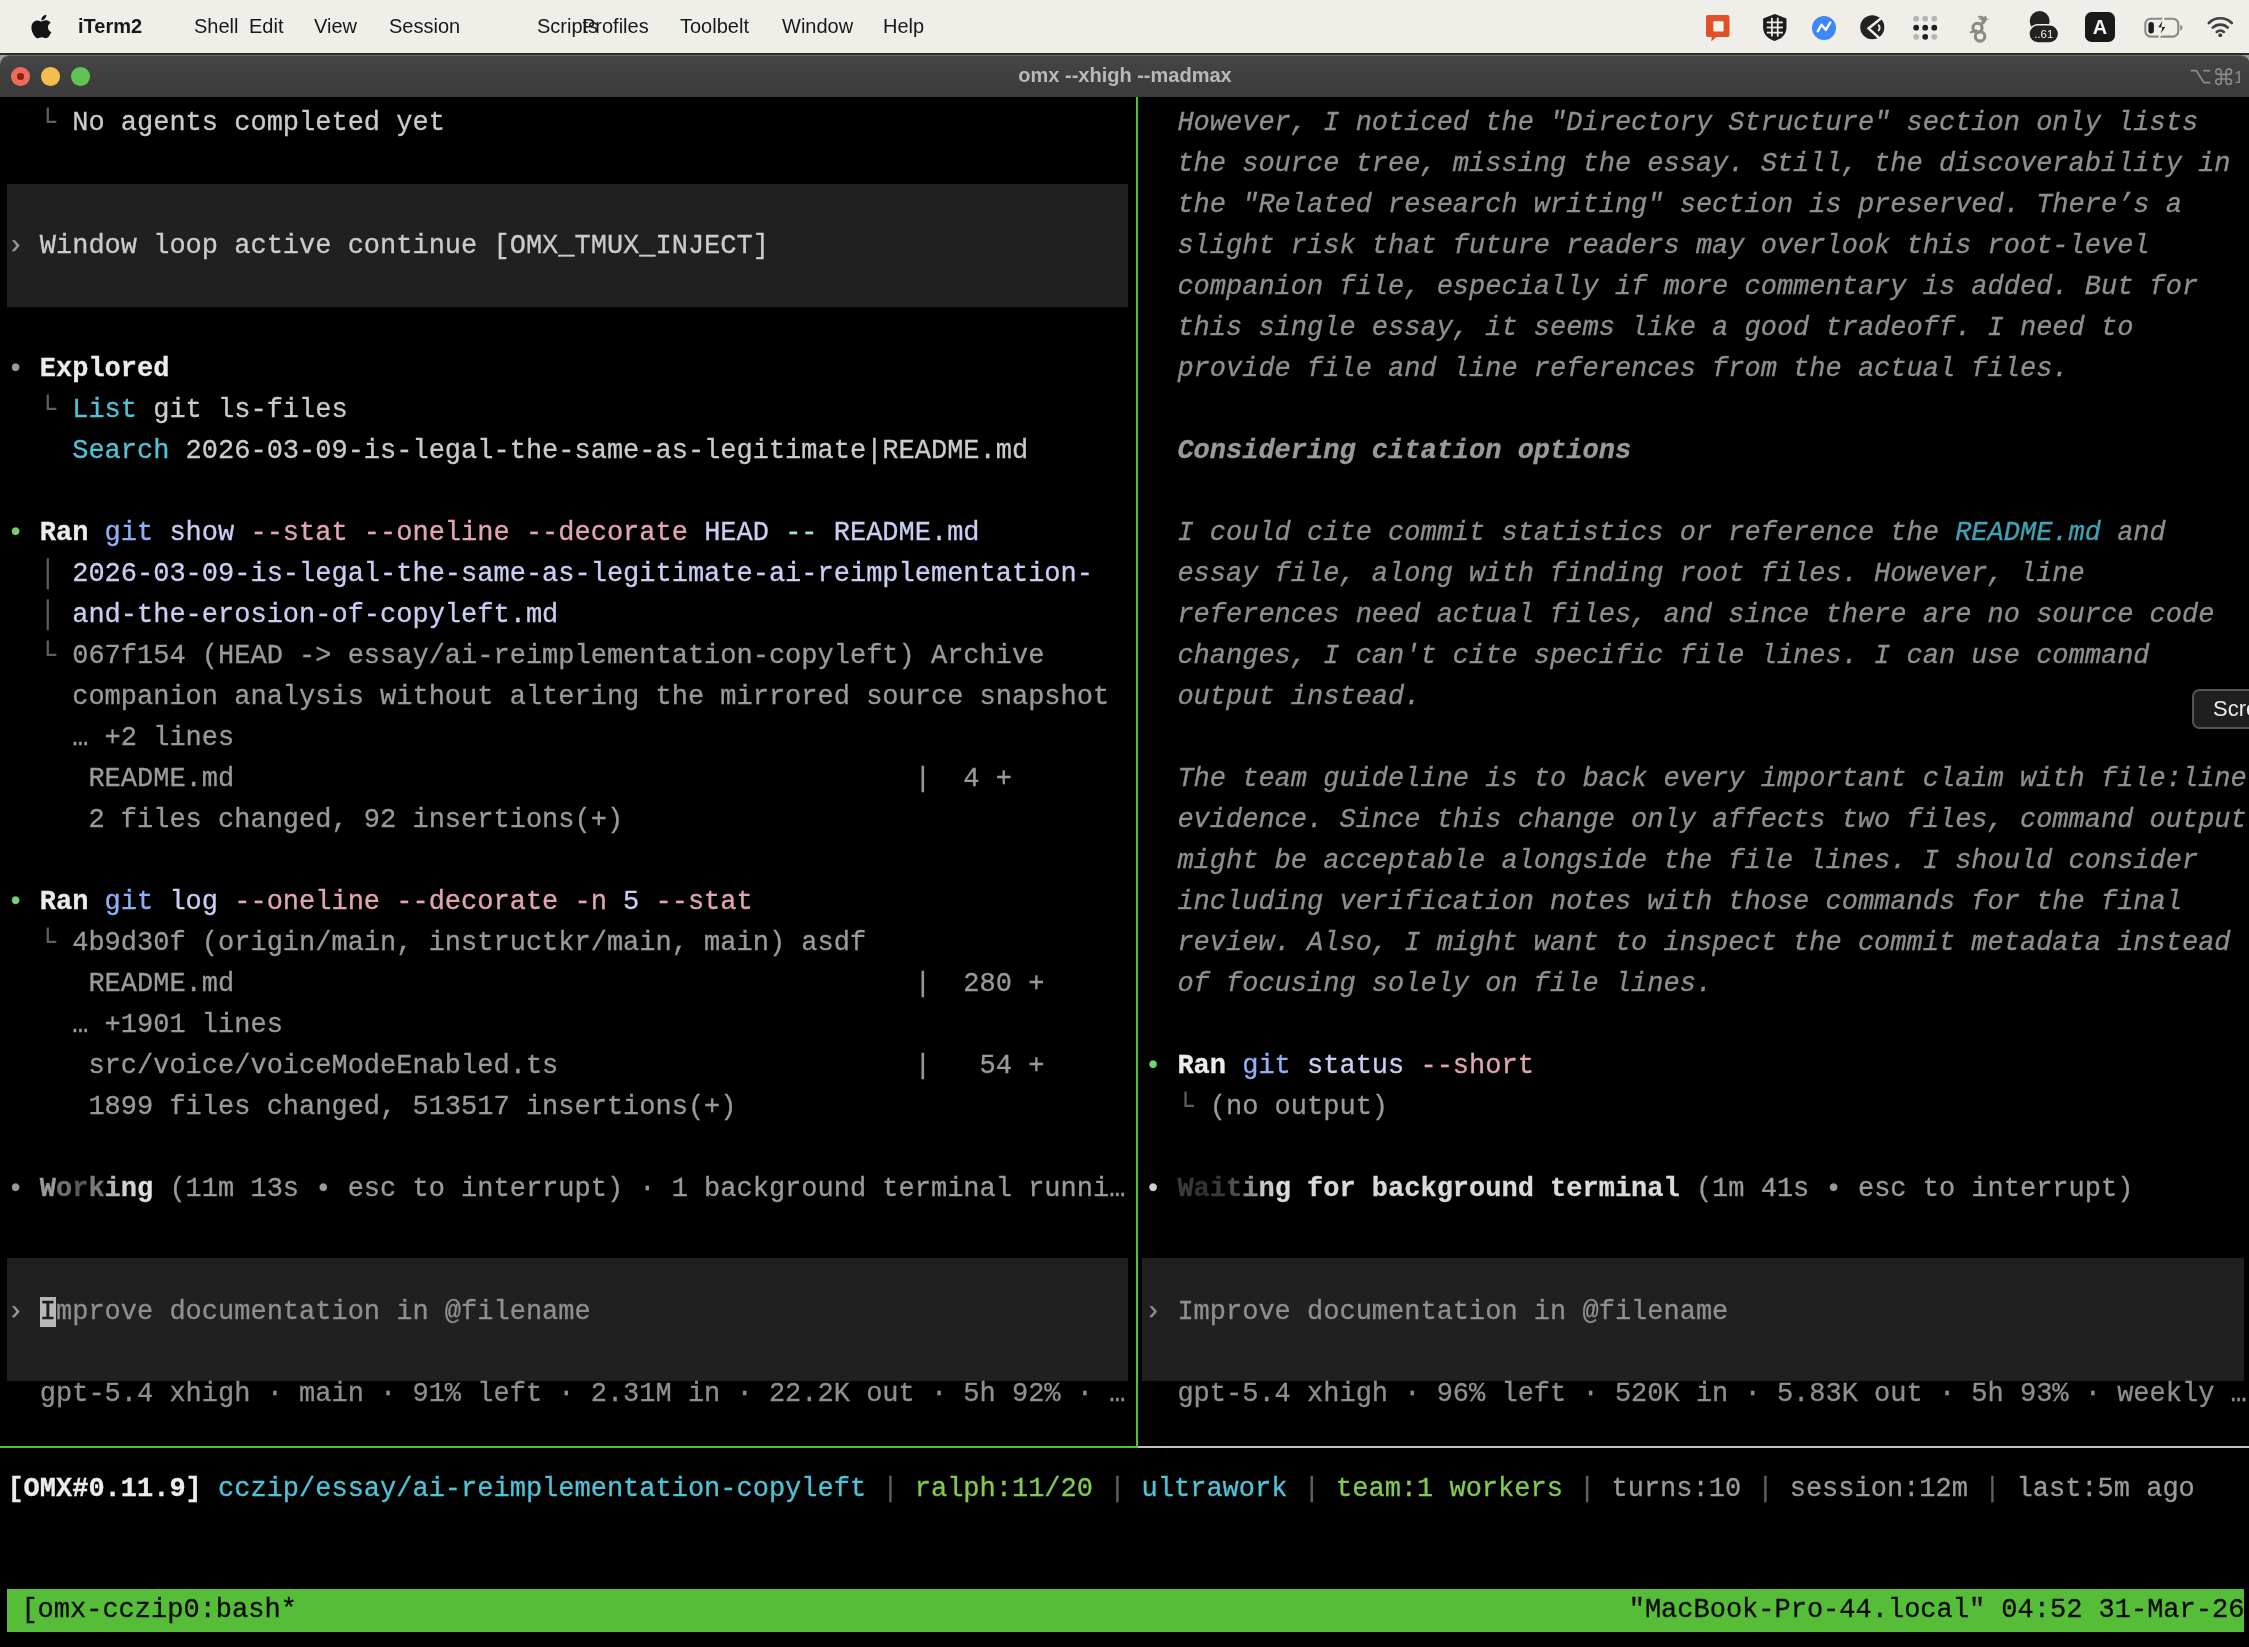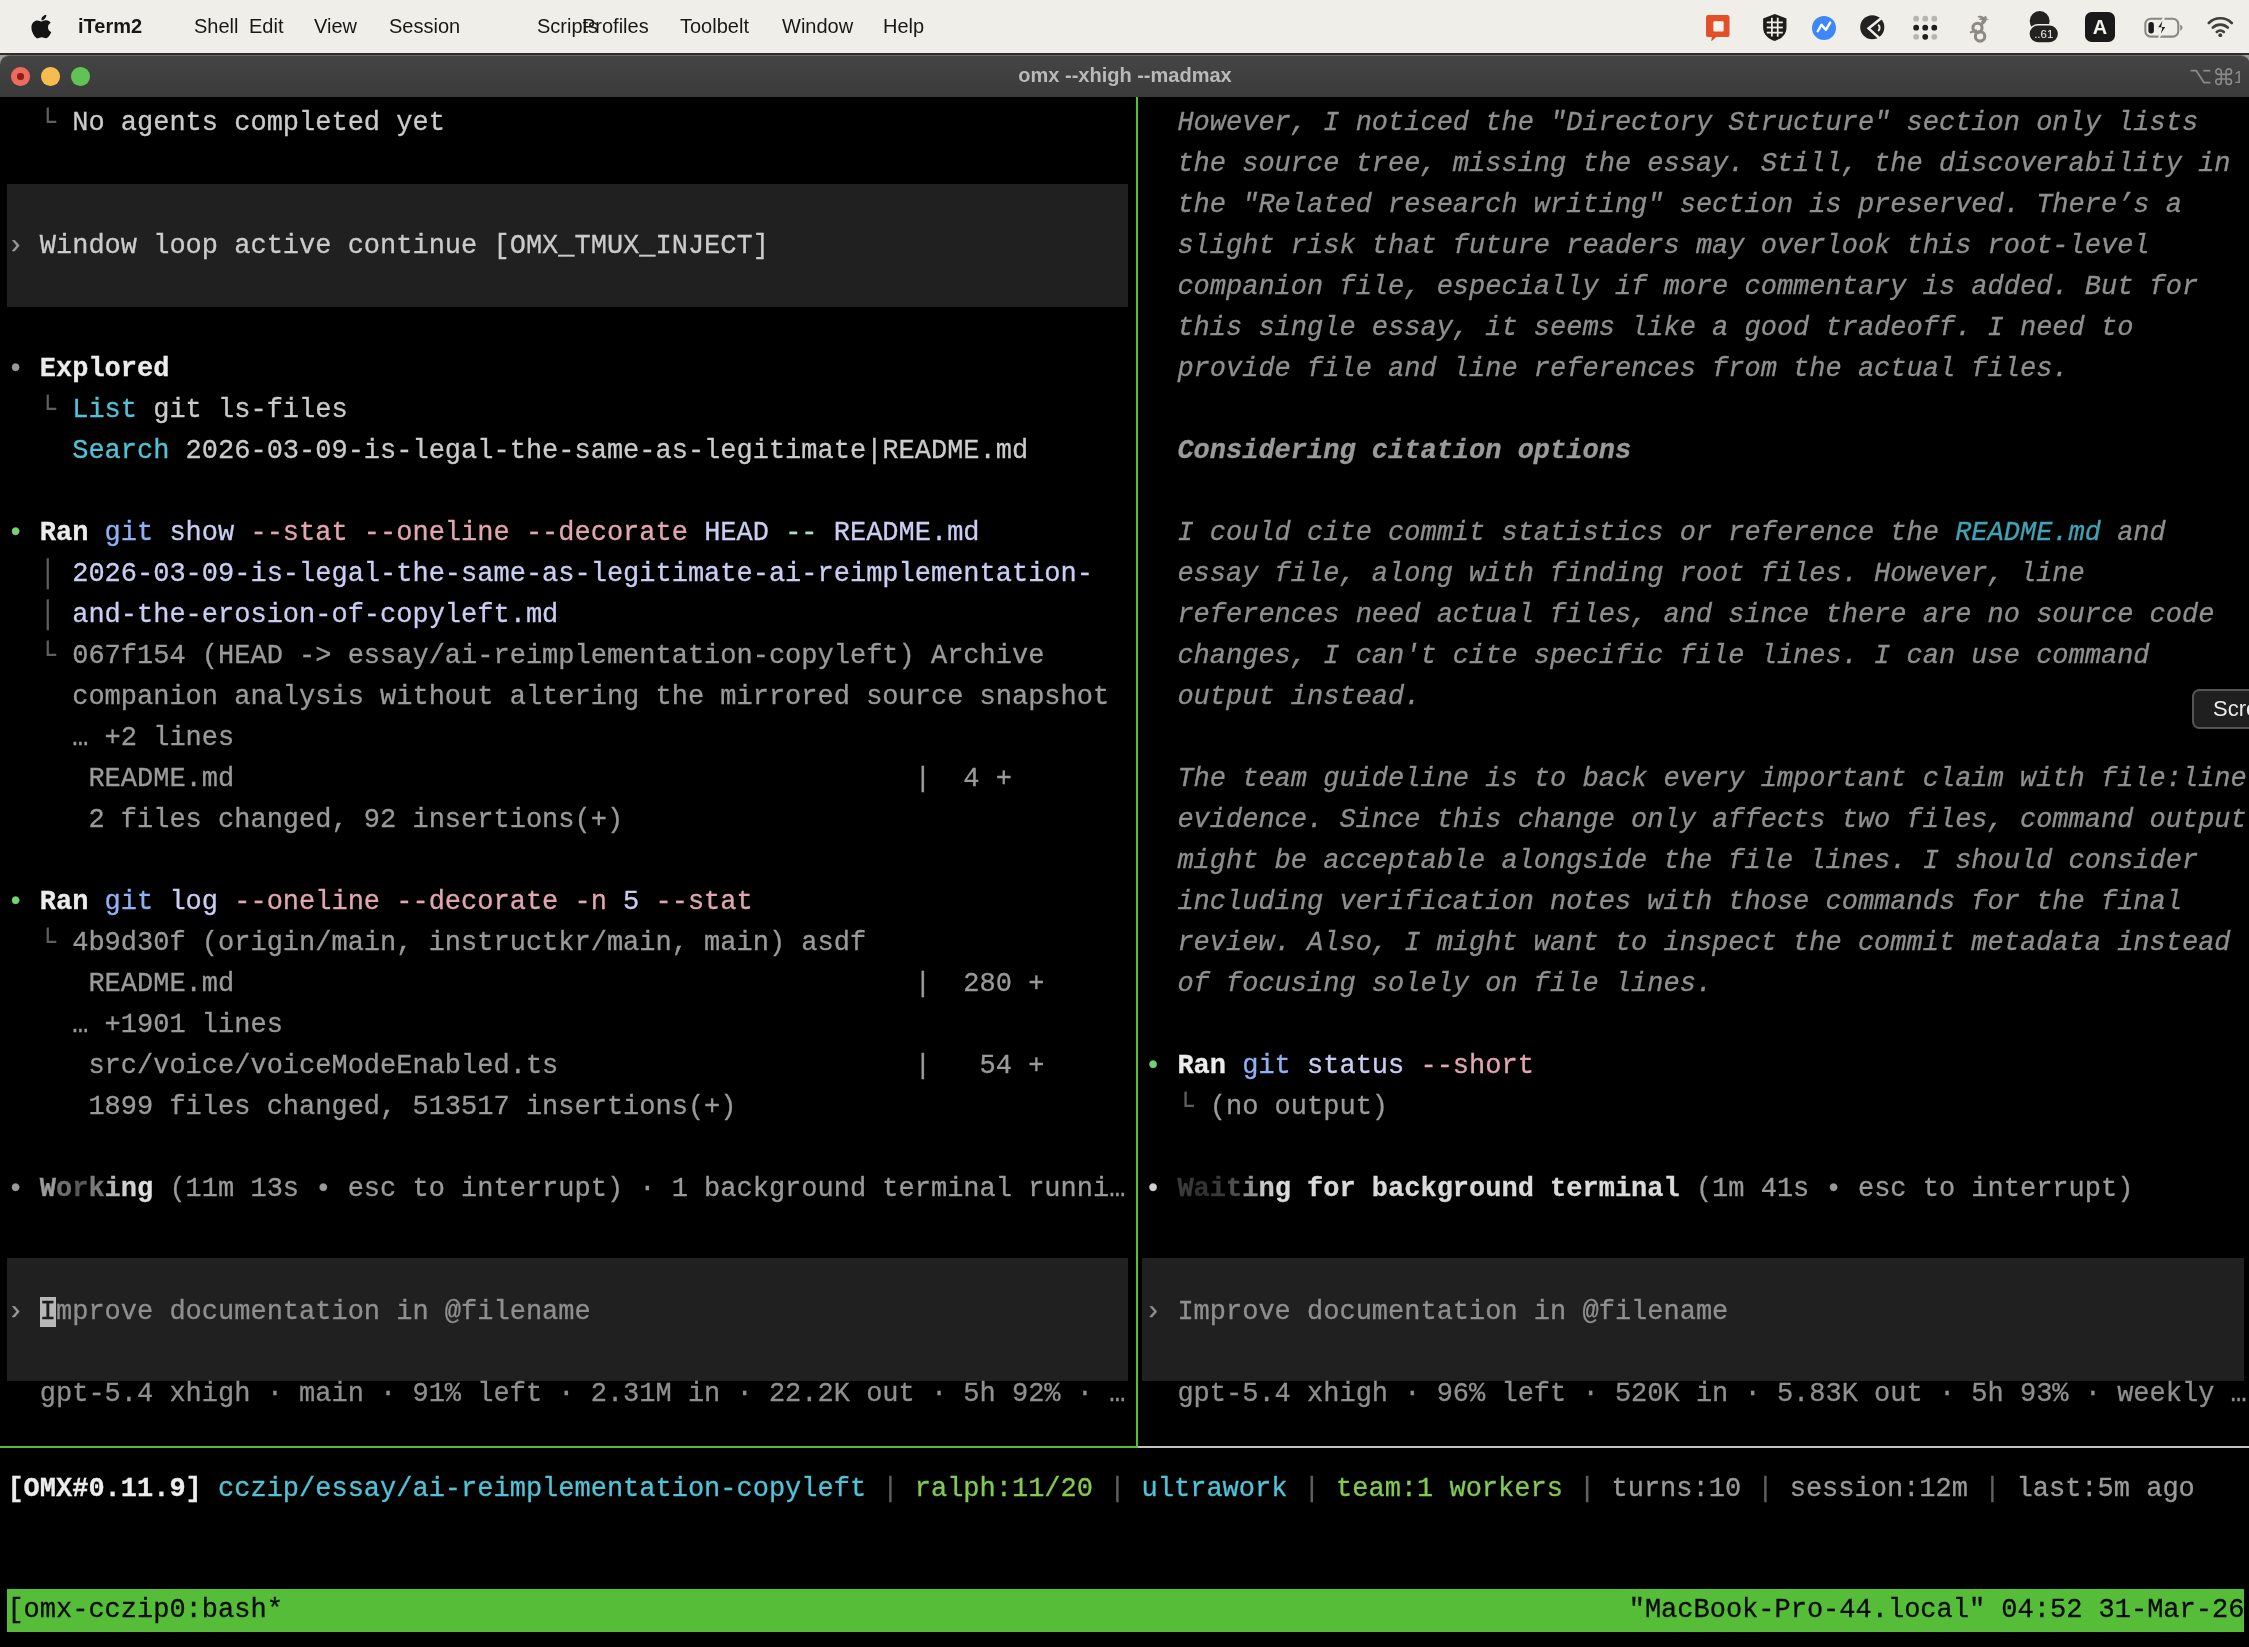--- a/index.html
+++ b/index.html
@@ -210,17 +210,17 @@
 <span style="color:#d0d0d0">•</span> <b><span style="color:#3a3a3a">W</span><span style="color:#323232">a</span><span style="color:#3a3a3a">i</span><span style="color:#4f4f4f">t</span><span style="color:#8f8f8f">i</span><span style="color:#c6c6c6">n</span><span style="color:#dadada">g for background terminal</span></b> <span class="g">(1m 41s • esc to interrupt)</span>
 
 
 <span class="g2">›</span> <span class="g2">Improve documentation in @filename</span>
 
 <span class="g2">  gpt-5.4 xhigh · 96% left · 520K in · 5.83K out · 5h 93% · weekly …</span></pre>
 
   <pre class="abs" id="omxline" style="left:7.4px; top:1469px;"><span class="wb">[OMX#0.11.9]</span> <span class="cy">cczip/essay/ai-reimplementation-copyleft</span> <span class="dim">|</span> <span style="color:#82ca52">ralph:11/20</span> <span class="dim">|</span> <span class="cy">ultrawork</span> <span class="dim">|</span> <span style="color:#82ca52">team:1 workers</span> <span class="dim">|</span> <span class="g">turns:10</span> <span class="dim">|</span> <span class="g">session:12m</span> <span class="dim">|</span> <span class="g">last:5m ago</span></pre>
 
   <div class="abs" id="tmuxbar">
-    <pre style="left:0px;">[omx-cczip0:bash*</pre>
+    <pre style="left:0px;padding-left:14px;">[omx-cczip0:bash*</pre>
     <pre style="right:0px;">"MacBook-Pro-44.local" 04:52 31-Mar-26</pre>
   </div>
   <div class="abs" id="screpill">Scre</div>
 
 
 </body></html>

